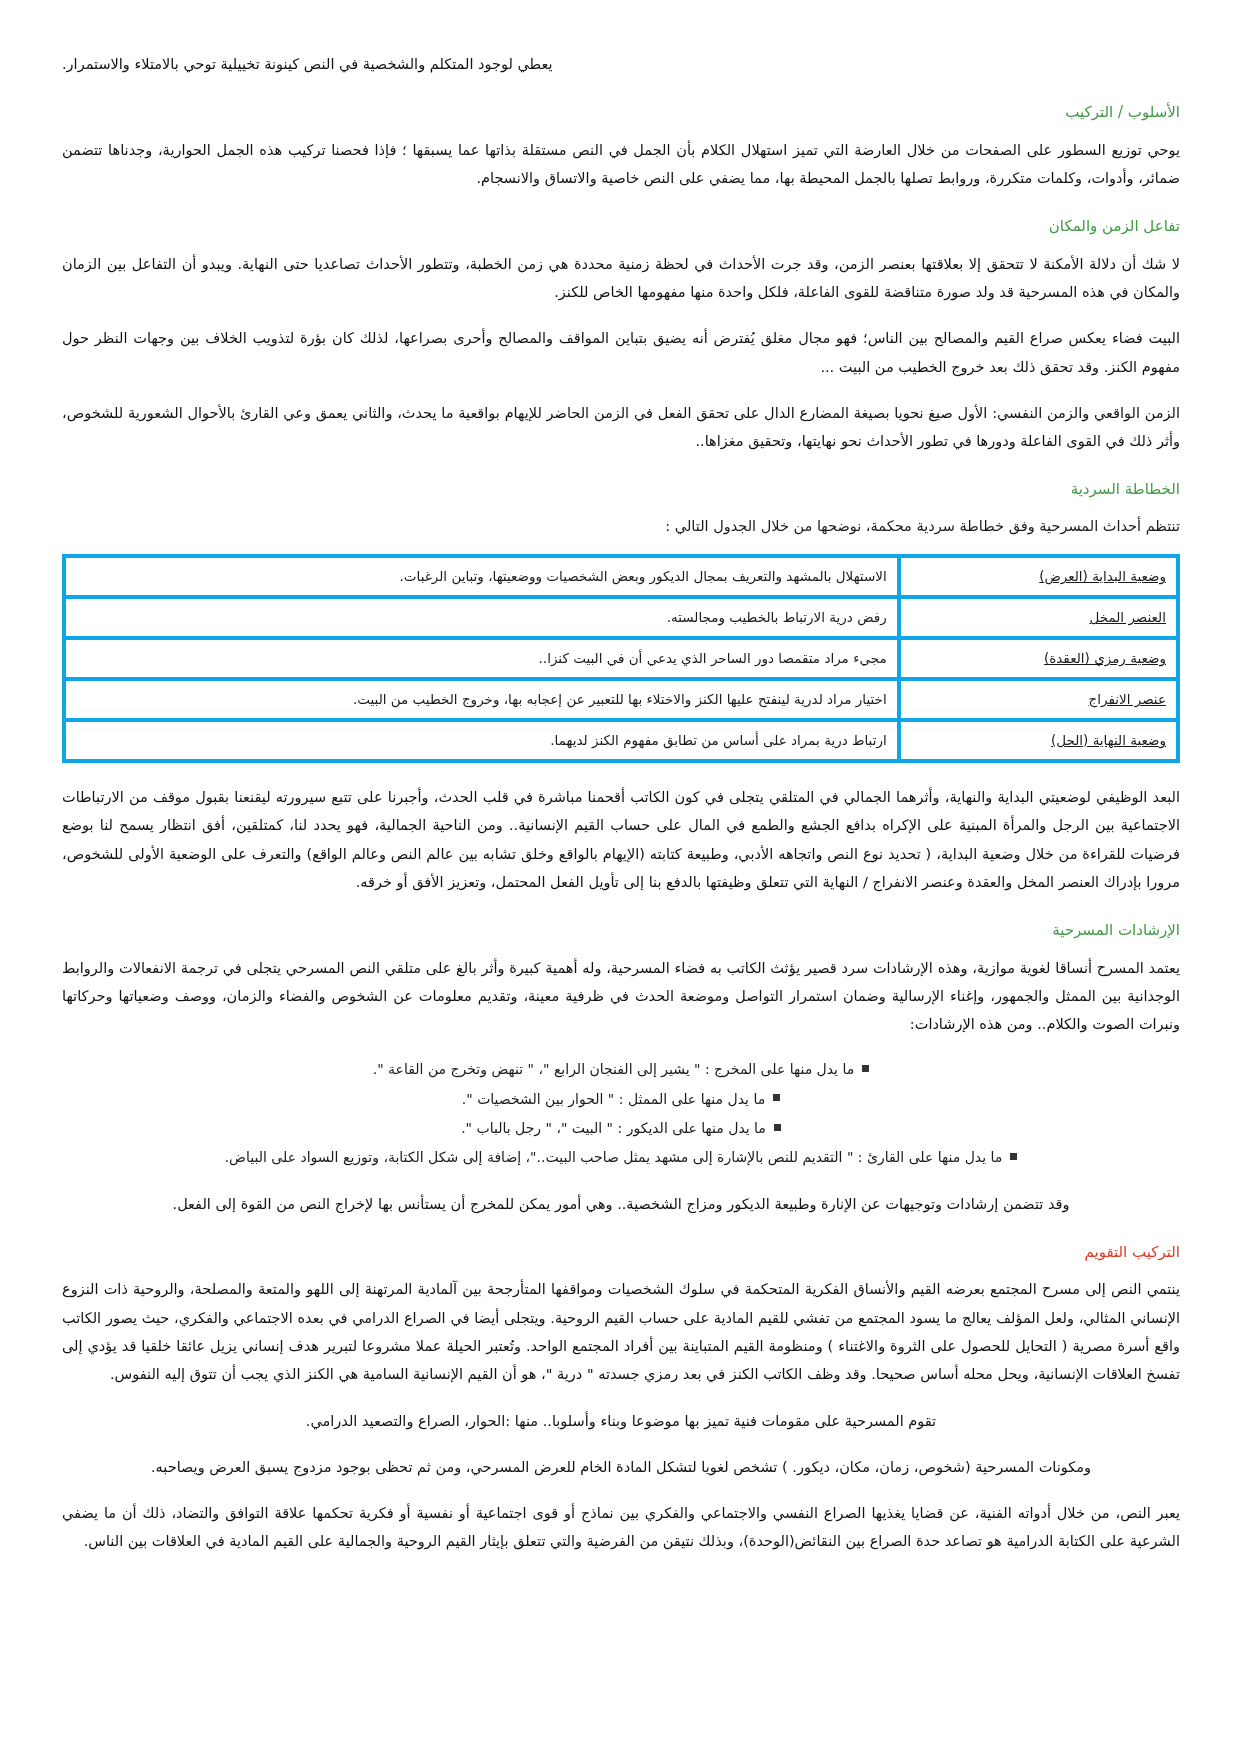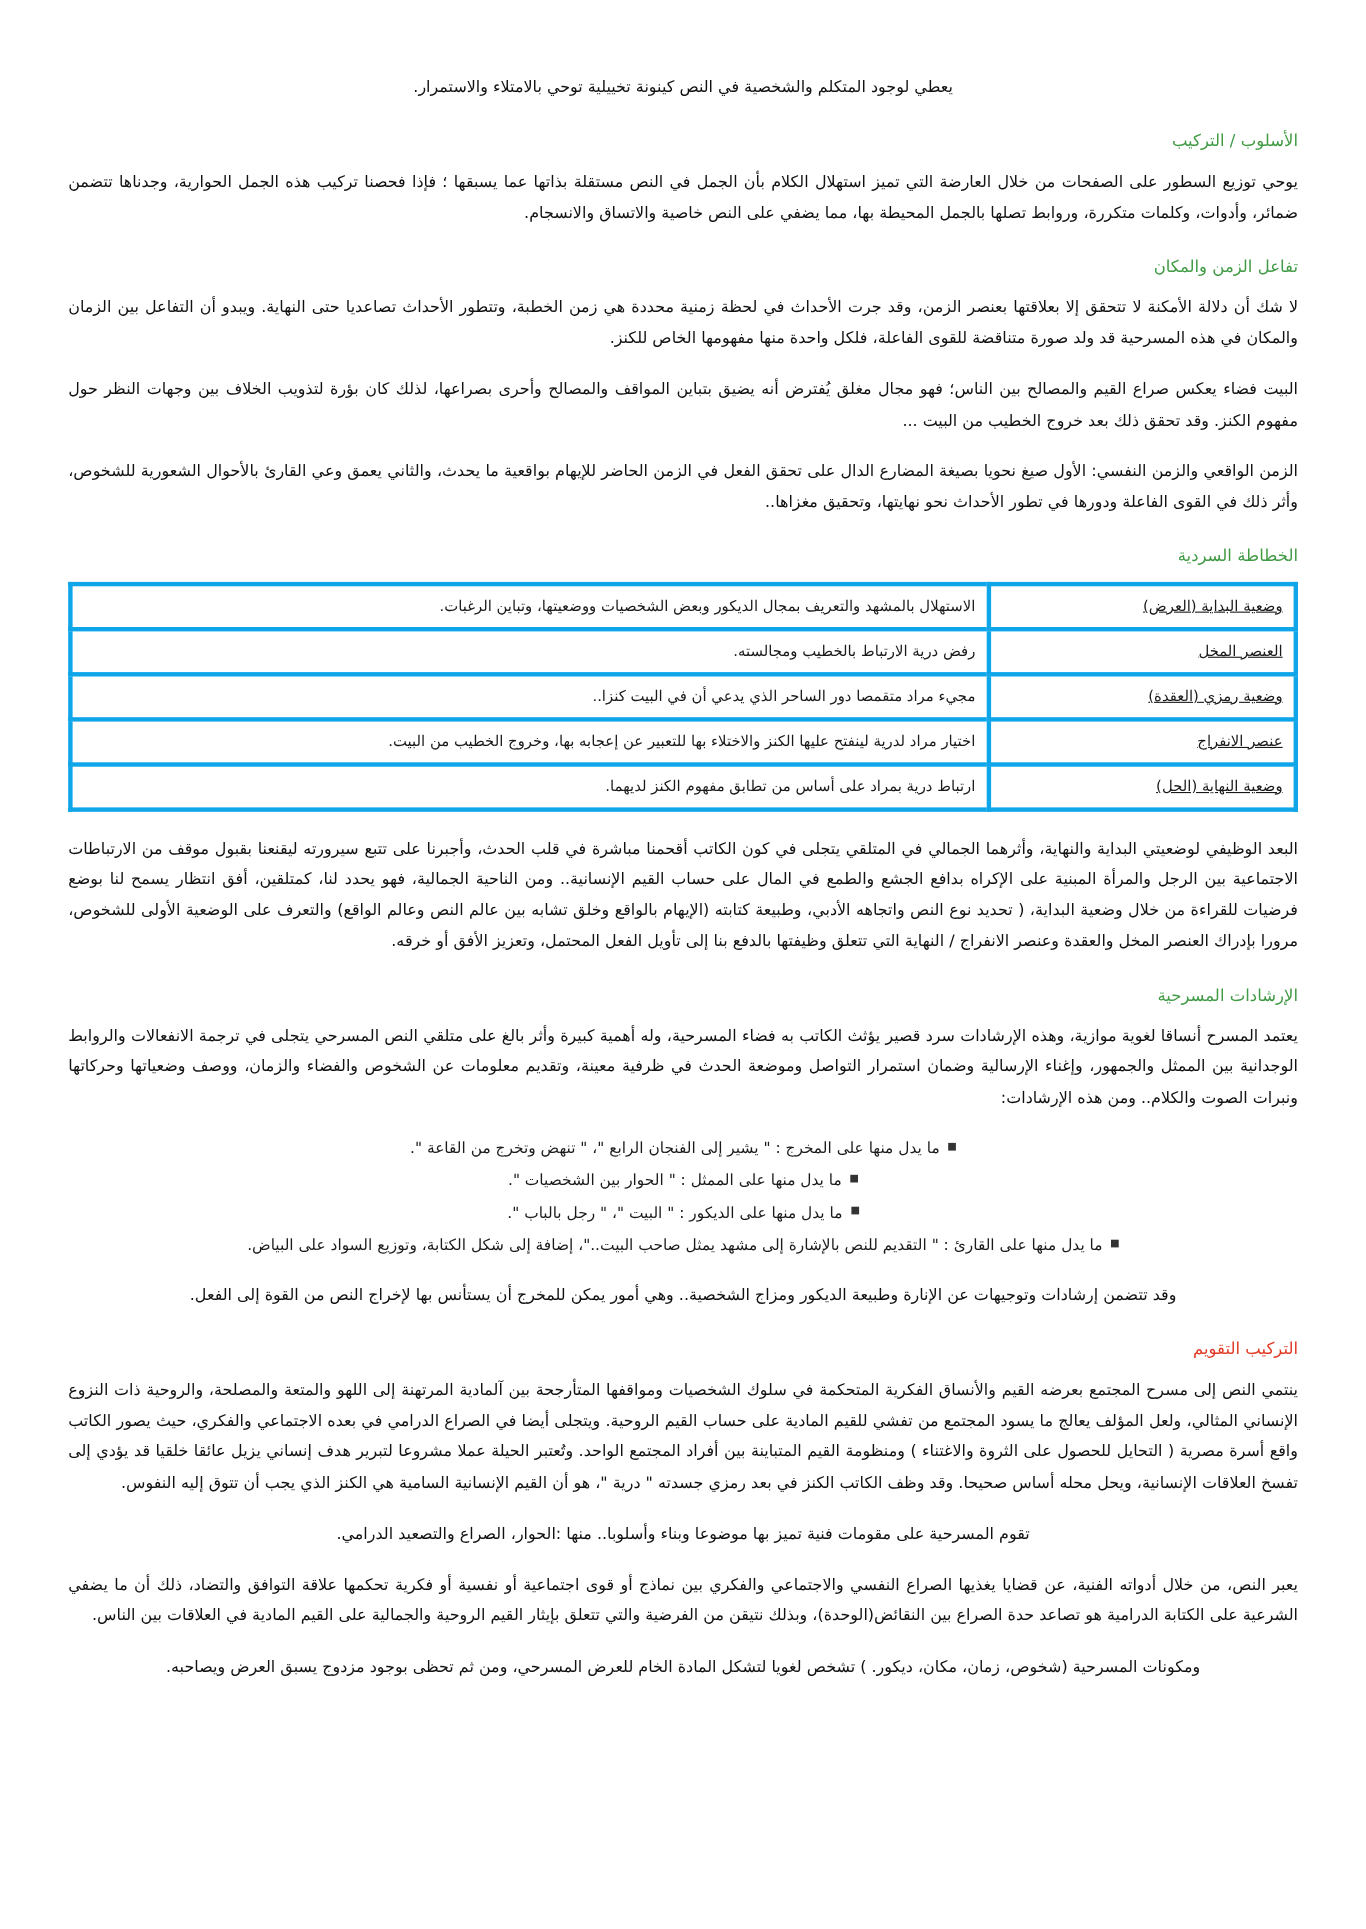--- a/index.html
+++ b/index.html
@@ -22,22 +22,22 @@
   }
   p.para {
     margin: 0 0 18px 0;
     font-size: 14.5px;
     line-height: 1.95;
     text-align: justify;
     text-justify: inter-word;
     color: #111111;
   }
   p.para.first {
-    margin-top: 26px;
-    text-align: center;
+    margin-top: 10px;
+    text-align: left;
   }
   h2.heading {
     margin: 22px 0 10px 0;
     font-size: 15px;
     font-weight: normal;
     line-height: 1.7;
     color: #c0392b;
   }
   h2.heading.green {
     color: #3f9a43;
@@ -111,20 +111,21 @@
 
   <h2 class="heading green">الأسلوب / التركيب</h2>
   <p class="para">يوحي توزيع السطور على الصفحات من خلال العارضة التي تميز استهلال الكلام بأن الجمل في النص مستقلة بذاتها عما يسبقها ؛ فإذا فحصنا تركيب هذه الجمل الحوارية، وجدناها تتضمن ضمائر، وأدوات، وكلمات متكررة، وروابط تصلها بالجمل المحيطة بها، مما يضفي على النص خاصية والاتساق والانسجام.</p>
 
   <h2 class="heading green">تفاعل الزمن والمكان</h2>
   <p class="para">لا شك أن دلالة الأمكنة لا تتحقق إلا بعلاقتها بعنصر الزمن، وقد جرت الأحداث في لحظة زمنية محددة هي زمن الخطبة، وتتطور الأحداث تصاعديا حتى النهاية. ويبدو أن التفاعل بين الزمان والمكان في هذه المسرحية قد ولد صورة متناقضة للقوى الفاعلة، فلكل واحدة منها مفهومها الخاص للكنز.</p>
   <p class="para">البيت فضاء يعكس صراع القيم والمصالح بين الناس؛ فهو مجال مغلق يُفترض أنه يضيق بتباين المواقف والمصالح وأحرى بصراعها، لذلك كان بؤرة لتذويب الخلاف بين وجهات النظر حول مفهوم الكنز. وقد تحقق ذلك بعد خروج الخطيب من البيت ...</p>
   <p class="para">الزمن الواقعي والزمن النفسي: الأول صيغ نحويا بصيغة المضارع الدال على تحقق الفعل في الزمن الحاضر للإيهام بواقعية ما يحدث، والثاني يعمق وعي القارئ بالأحوال الشعورية للشخوص، وأثر ذلك في القوى الفاعلة ودورها في تطور الأحداث نحو نهايتها، وتحقيق مغزاها..</p>
 
   <h2 class="heading green">الخطاطة السردية</h2>
+  <p class="intro-line">تنتظم أحداث المسرحية وفق خطاطة سردية محكمة، نوضحها من خلال الجدول التالي :</p>
 
   <table class="narrative">
     <tbody>
       <tr>
         <td class="stage-label">وضعية البداية (العرض)</td>
         <td class="stage-desc">الاستهلال بالمشهد والتعريف بمجال الديكور وبعض الشخصيات ووضعيتها، وتباين الرغبات.</td>
       </tr>
       <tr>
         <td class="stage-label">العنصر المخل</td>
         <td class="stage-desc">رفض درية الارتباط بالخطيب ومجالسته.</td>
@@ -154,16 +155,16 @@
     <li><span class="bullet"></span><span class="li-text">ما يدل منها على الممثل : " الحوار بين الشخصيات ".</span></li>
     <li><span class="bullet"></span><span class="li-text">ما يدل منها على الديكور : " البيت "، " رجل بالباب ".</span></li>
     <li><span class="bullet"></span><span class="li-text">ما يدل منها على القارئ : " التقديم للنص بالإشارة إلى مشهد يمثل صاحب البيت.."، إضافة إلى شكل الكتابة، وتوزيع السواد على البياض.</span></li>
   </ul>
 
   <p class="para center">وقد تتضمن إرشادات وتوجيهات عن الإنارة وطبيعة الديكور ومزاج الشخصية.. وهي أمور يمكن للمخرج أن يستأنس بها لإخراج النص من القوة إلى الفعل.</p>
 
   <h2 class="heading red">التركيب التقويم</h2>
   <p class="para">ينتمي النص إلى مسرح المجتمع بعرضه القيم والأنساق الفكرية المتحكمة في سلوك الشخصيات ومواقفها المتأرجحة بين آلمادية المرتهنة إلى اللهو والمتعة والمصلحة، والروحية ذات النزوع الإنساني المثالي، ولعل المؤلف يعالج ما يسود المجتمع من تفشي للقيم المادية على حساب القيم الروحية. ويتجلى أيضا في الصراع الدرامي في بعده الاجتماعي والفكري، حيث يصور الكاتب واقع أسرة مصرية ( التحايل للحصول على الثروة والاغتناء ) ومنظومة القيم المتباينة بين أفراد المجتمع الواحد. وتُعتبر الحيلة عملا مشروعا لتبرير هدف إنساني يزيل عائقا خلقيا قد يؤدي إلى تفسخ العلاقات الإنسانية، ويحل محله أساس صحيحا. وقد وظف الكاتب الكنز في بعد رمزي جسدته " درية "، هو أن القيم الإنسانية السامية هي الكنز الذي يجب أن تتوق إليه النفوس.</p>
   <p class="para center">تقوم المسرحية على مقومات فنية تميز بها موضوعا وبناء وأسلوبا.. منها :الحوار، الصراع والتصعيد الدرامي.</p>
+  <p class="para center">ومكونات المسرحية (شخوص، زمان، مكان، ديكور. ) تشخص لغويا لتشكل المادة الخام للعرض المسرحي، ومن ثم تحظى بوجود مزدوج يسبق العرض ويصاحبه.</p>
   <p class="para">يعبر النص، من خلال أدواته الفنية، عن قضايا يغذيها الصراع النفسي والاجتماعي والفكري بين نماذج أو قوى اجتماعية أو نفسية أو فكرية تحكمها علاقة التوافق والتضاد، ذلك أن ما يضفي الشرعية على الكتابة الدرامية هو تصاعد حدة الصراع بين النقائض(الوحدة)، وبذلك نتيقن من الفرضية والتي تتعلق بإيثار القيم الروحية والجمالية على القيم المادية في العلاقات بين الناس.</p>
-  <p class="para center">ومكونات المسرحية (شخوص، زمان، مكان، ديكور. ) تشخص لغويا لتشكل المادة الخام للعرض المسرحي، ومن ثم تحظى بوجود مزدوج يسبق العرض ويصاحبه.</p>
 
 </div>
 
 </body></html>

